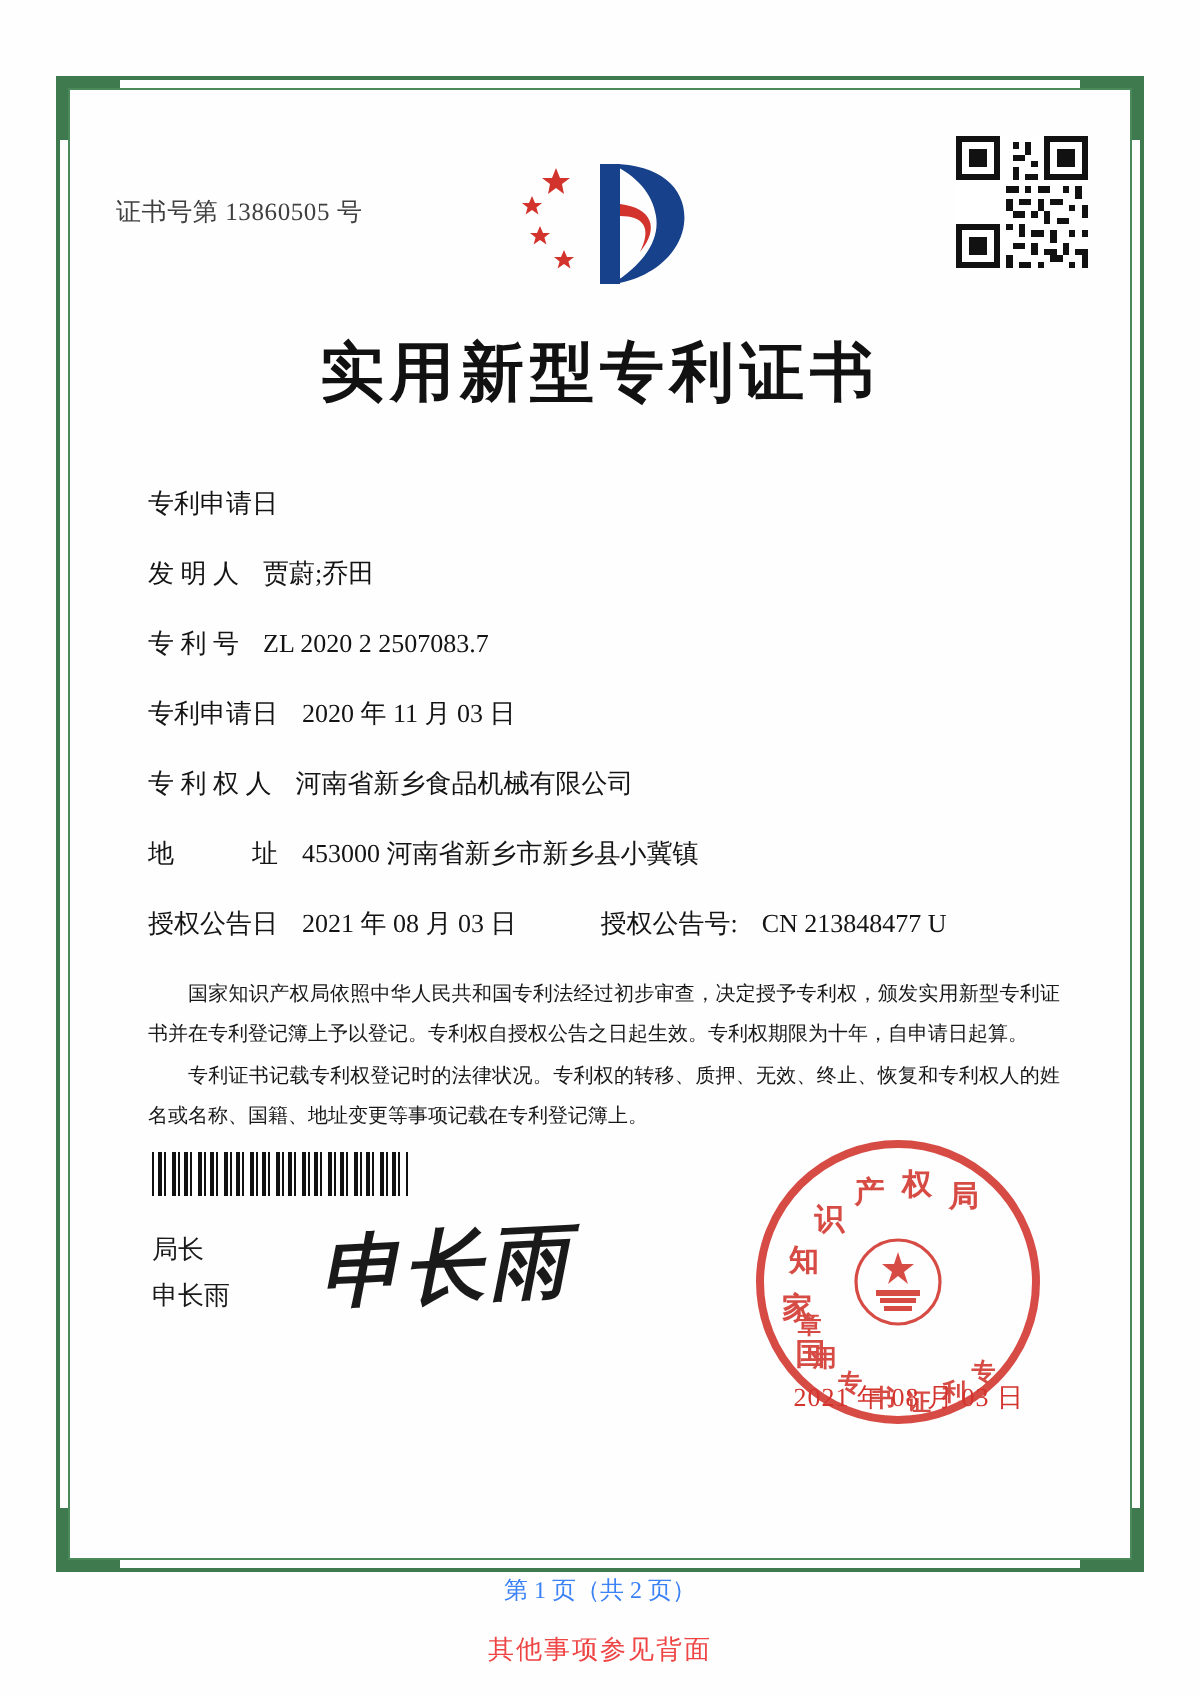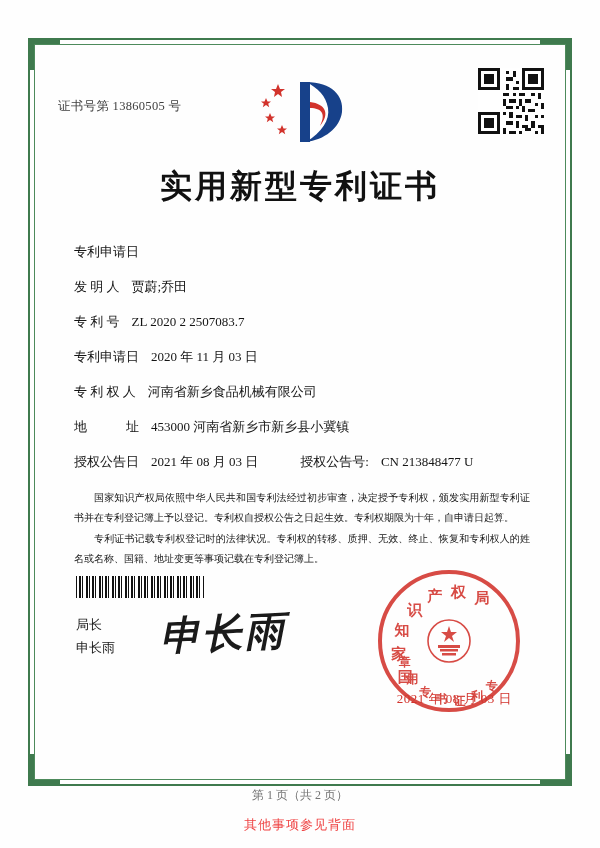--- a/index.html
+++ b/index.html
@@ -221,21 +221,21 @@
     letter-spacing: .5px;
     white-space: nowrap;
   }
   
   .page-num {
     position: absolute;
     left: 0; right: 0;
     bottom: 44px;
     text-align: center;
     font-size: 12px;
-    color: #737373;
+    color: #3b82f6;
   }
   .back-note {
     position: absolute;
     left: 0; right: 0;
     bottom: 14px;
     text-align: center;
     font-size: 13px;
     color: #ef4444;
     letter-spacing: 1px;
   }

